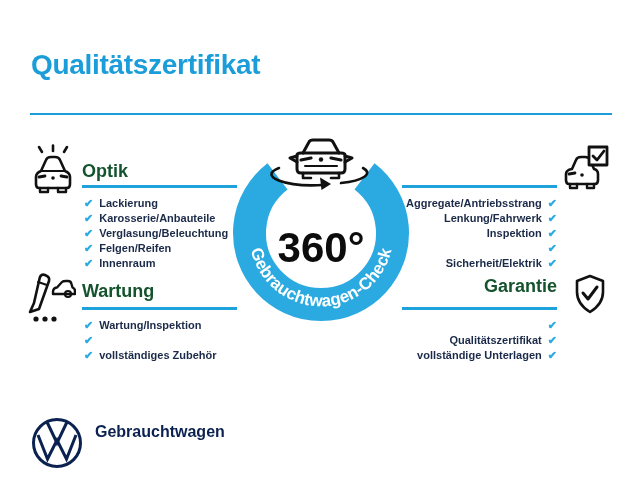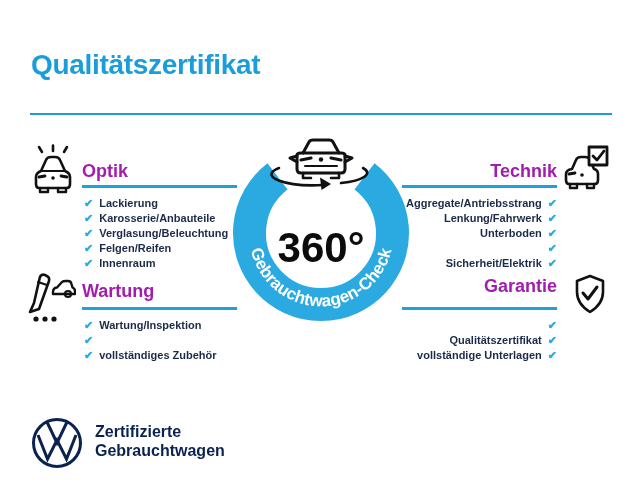--- a/index.html
+++ b/index.html
@@ -5,21 +5,21 @@
   html,body{margin:0;padding:0;background:#fff;}
   #canvas{position:relative;width:640px;height:480px;background:#ffffff;overflow:hidden;
           font-family:"Liberation Sans",sans-serif;margin-top:16px;}
   .abs{position:absolute;}
 
   
   .title{left:31px;top:33px;font-size:28px;font-weight:700;color:#1b9dd9;letter-spacing:-0.3px;}
   .title-rule{left:30px;top:97px;width:582px;height:2px;background:#1b9dd9;}
 
   
-  .sec-head{font-size:18px;font-weight:700;color:#a21caf;white-space:nowrap;}
+  .sec-head{font-size:18px;font-weight:700;color:#14532d;white-space:nowrap;}
   .sec-rule{height:3px;background:#1da2dc;}
 
   
   .list{display:flex;flex-direction:column;}
   .check-row{display:flex;align-items:center;height:15px;gap:6px;white-space:nowrap;}
   .list.right .check-row{flex-direction:row-reverse;justify-content:flex-start;}
   .check{color:#2baae1;font-size:11px;font-weight:700;line-height:15px;}
   .item-text{color:#1b2a48;font-size:11px;font-weight:700;line-height:15px;}
   .list.left{align-items:flex-start;}
   .list.right{align-items:flex-end;}
@@ -117,34 +117,33 @@
     <g stroke="#111" stroke-width="2.6" fill="none" stroke-linejoin="round" stroke-linecap="round">
       <path d="M 4 36 Q 4 40 7 40 H 33 Q 36 40 36 36 V 30 Q 36 26 32 25 L 28 16 Q 27 13 23 13 H 19 Q 15 13 14 16 L 10 25 Q 4 26 4 30 Z"></path>
       <path d="M 7 30 L 13 29" stroke-width="2.8"></path>
       <circle cx="20" cy="31" r="1.8" fill="#111" stroke="none"></circle>
       <path d="M 8 40 V 44 H 15 V 40" stroke-width="2.4"></path>
       <path d="M 25 40 V 44 H 32 V 40" stroke-width="2.4"></path>
       <rect x="27" y="3" width="18" height="18" fill="#fff" stroke-width="2.8"></rect>
       <path d="M 31 12 L 35 16 L 42 7" stroke-width="2.8"></path>
     </g>
   </svg>
-  <div class="abs sec-head" style="right:83px;top:145px;">Technik</div>
   <div class="abs sec-rule" style="left:402px;top:169px;width:155px;"></div>
   <div class="abs list right" style="right:83px;top:180px;">
       <div class="check-row">
         <span class="check">✔</span>
         <span class="item-text">Aggregate/Antriebsstrang</span>
       </div>
       <div class="check-row">
         <span class="check">✔</span>
         <span class="item-text">Lenkung/Fahrwerk</span>
       </div>
       <div class="check-row">
         <span class="check">✔</span>
-        <span class="item-text">Unterboden</span>
+        <span class="item-text">Inspektion</span>
       </div>
       <div class="check-row">
         <span class="check">✔</span>
       </div>
       <div class="check-row">
         <span class="check">✔</span>
         <span class="item-text">Sicherheit/Elektrik</span>
       </div>
     </div>
 
@@ -201,17 +200,16 @@
     </div>
 
   <svg class="abs" style="left:31px;top:401px;" width="52" height="52" viewBox="-26 -26 52 52">
     <g stroke="#0b2250" stroke-width="3" fill="none" stroke-linejoin="miter" stroke-linecap="butt">
       <circle cx="0" cy="0" r="23.5"></circle>
       <path d="M -10 -21 L 0 0 L 10 -21"></path>
       <path d="M -19 -8 L -9.5 16 L 0 -3 L 9.5 16 L 19 -8"></path>
     </g>
   </svg>
   <div class="abs footer-label">
-    <div>Zertifizierte</div>
     <div>Gebrauchtwagen</div>
   </div>
 
 </div>
 
 </body></html>

